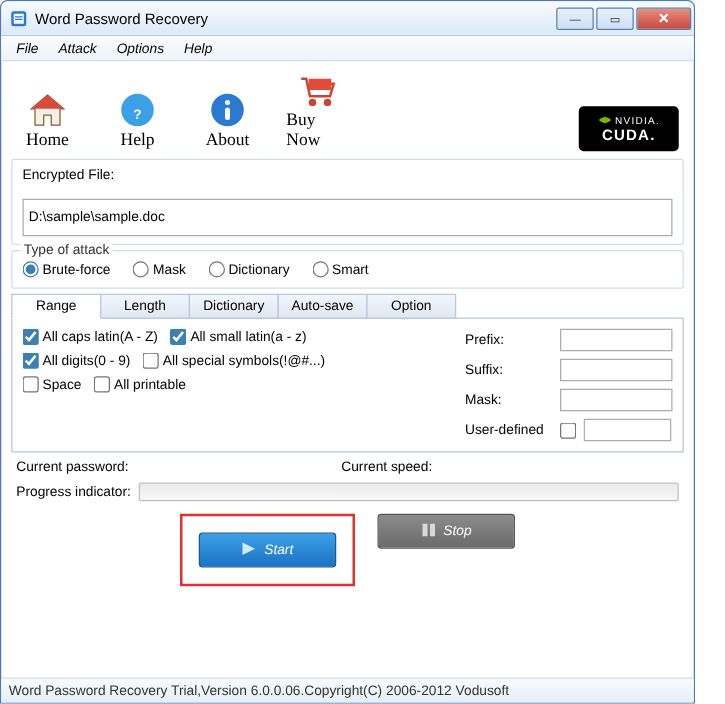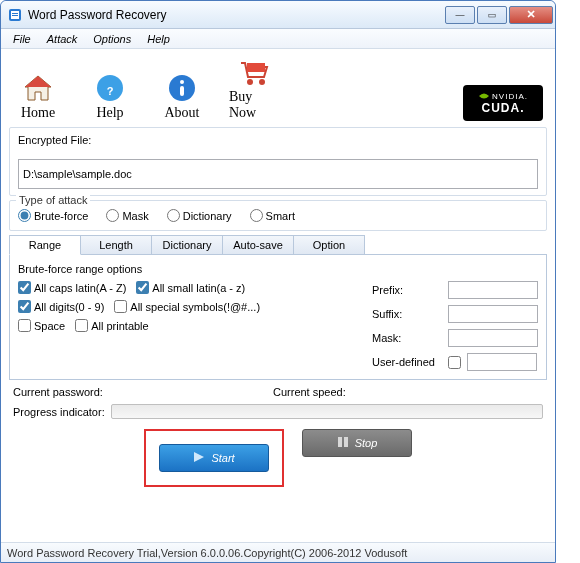--- a/index.html
+++ b/index.html
@@ -174,21 +174,20 @@
 
     <div>
       <div class="tabs">
         <div class="tab active">Range</div>
         <div class="tab">Length</div>
         <div class="tab">Dictionary</div>
         <div class="tab">Auto-save</div>
         <div class="tab">Option</div>
       </div>
       <div class="tab-body">
-        <div style="margin-bottom:6px;">Brute-force range options</div>
         <div class="range-opts">
           <div class="range-left">
             <div class="cb-row">
               <label class="cb-item">
                   <input type="checkbox" checked="" style="">
                   <span>All caps latin(A - Z)</span>
                 </label>
               <label class="cb-item">
                   <input type="checkbox" checked="" style="">
                   <span>All small latin(a - z)</span>

